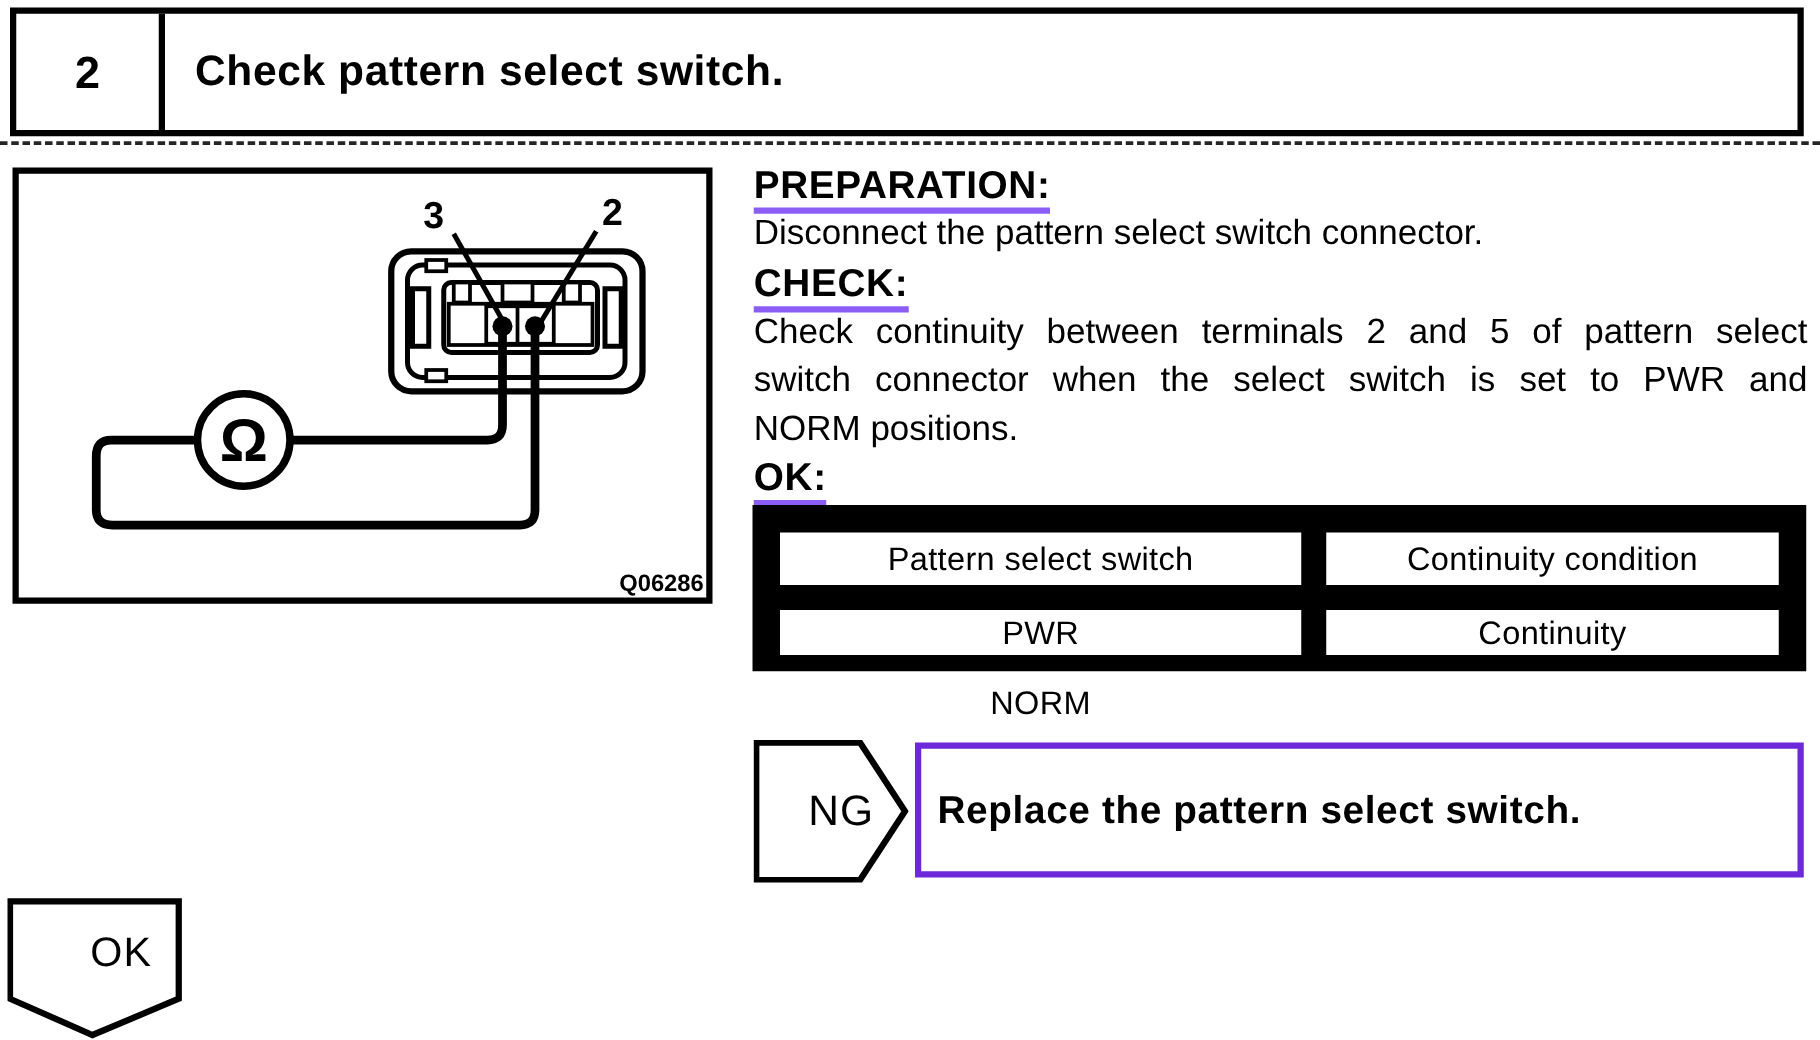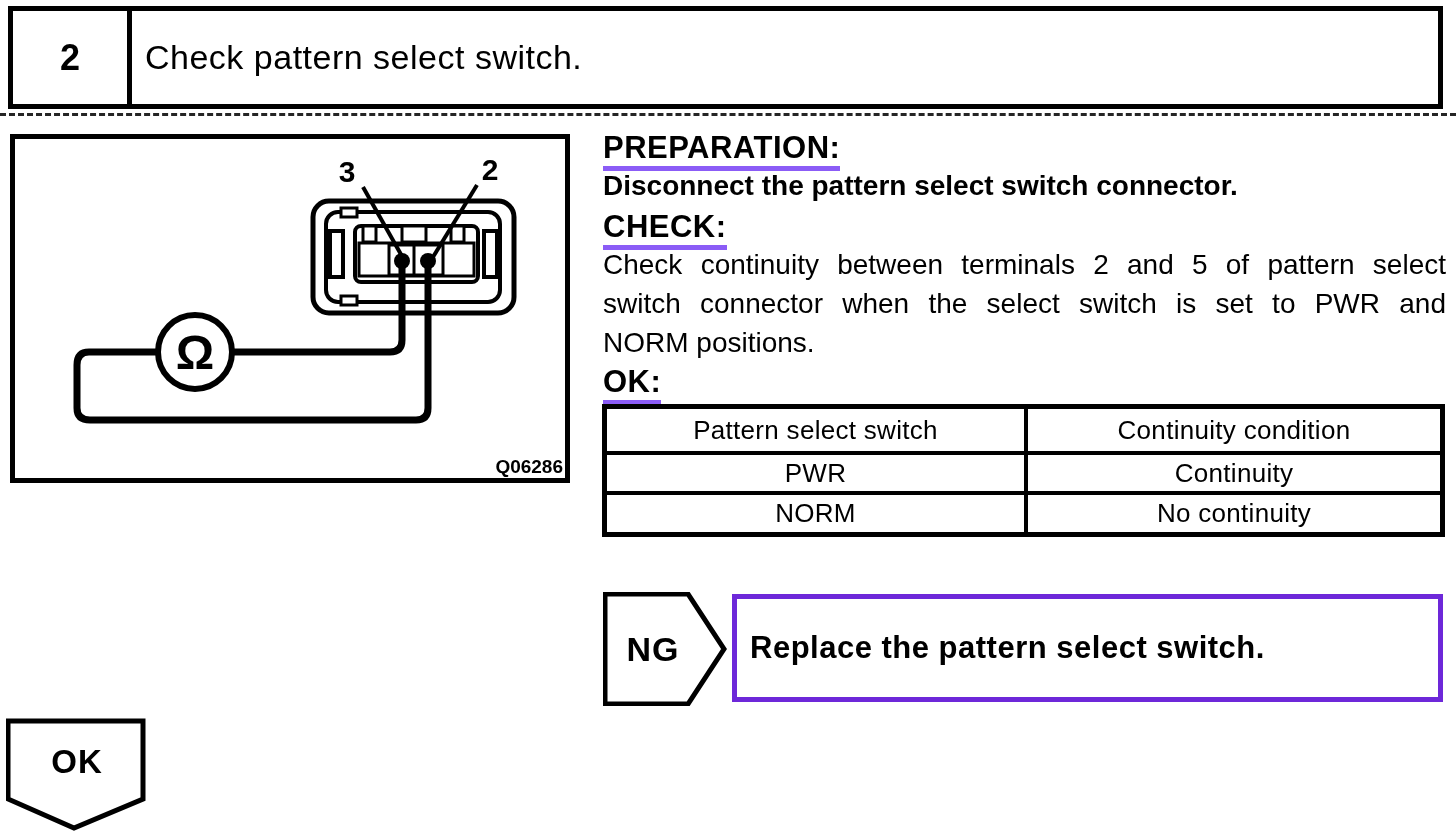--- a/index.html
+++ b/index.html
@@ -11,54 +11,54 @@
   
   .step-header{
     left:8px;top:6px;width:1435px;height:103px;
     border:5px solid #000;box-sizing:border-box;display:flex;align-items:stretch;background:#fff;
   }
   .step-num{
     width:114px;border-right:5px solid #000;display:flex;align-items:center;justify-content:center;
     font-size:36px;font-weight:bold;
   }
   .step-title{
-    flex:1;display:flex;align-items:center;padding-left:13px;
-    font-size:34px;font-weight:normal;letter-spacing:0.5px;
+    flex:1;display:flex;align-items:center;padding-left:24px;
+    font-size:34px;font-weight:bold;letter-spacing:0.5px;
   }
   .scan-line{left:0;top:113px;width:1456px;height:0;border-top:3px dashed #000;opacity:.85;}
   
   .figure-box{
     left:10px;top:134px;width:560px;height:349px;
     border:5px solid #000;box-sizing:border-box;background:#fff;
   }
   .figure-box svg{display:block;}
   svg text{font-family:"Liberation Sans",sans-serif;fill:#000;}
   
   .h-ul{
     font-size:31px;font-weight:bold;line-height:1;letter-spacing:0.5px;
     display:inline-block;border-bottom:5px solid #8b5cf6;padding-bottom:3px;
   }
-  .body-text{font-size:28px;line-height:1;white-space:nowrap;font-weight:bold;}
+  .body-text{font-size:28px;line-height:1;white-space:nowrap;}
   .check-lines{width:843px;font-size:28px;line-height:39px;}
   .jline{text-align:justify;text-align-last:justify;}
   
   .spec-table{
     left:602px;top:404px;width:843px;height:133px;background:#000;
     display:grid;grid-template-columns:417px 1fr;grid-template-rows:42px 36px 37px;
-    gap:4px;padding:5px;box-sizing:border-box;
+    gap:20px;padding:22px;box-sizing:border-box;
   }
   .spec-cell{
     background:#fff;display:flex;align-items:center;justify-content:center;
     font-size:26px;letter-spacing:0.3px;
   }
   .spec-cell.head{font-size:26px;}
   
   .ng-label,.ok-label{
     display:flex;align-items:center;justify-content:center;
-    font-weight:bold;pointer-events:none;
+    font-weight:normal;pointer-events:none;margin-left:20px;
   }
   .ng-label{left:603px;top:592px;width:100px;height:114px;font-size:34px;letter-spacing:1px;}
   .ng-box{
     left:732px;top:594px;width:711px;height:108px;border:5px solid #6d28d9;box-sizing:border-box;
     display:flex;align-items:center;padding-left:13px;background:#fff;
     font-size:31px;font-weight:bold;letter-spacing:0.5px;
   }
   .ok-label{left:6px;top:718px;width:142px;height:88px;font-size:33px;letter-spacing:1px;}
 </style>
 </head>
@@ -124,21 +124,20 @@
   <div class="abs" style="left:603px;top:366px;">
     <span class="h-ul">OK:</span>
   </div>
 
   <div class="abs spec-table">
     <div class="spec-cell head">Pattern select switch</div>
     <div class="spec-cell head">Continuity condition</div>
     <div class="spec-cell">PWR</div>
     <div class="spec-cell">Continuity</div>
     <div class="spec-cell">NORM</div>
-    <div class="spec-cell">No continuity</div>
   </div>
 
   <svg class="abs" style="left:603px;top:592px;" width="124" height="114" viewBox="0 0 124 114">
     <polygon points="2,2 85,2 121,57 85,112 2,112" fill="#fff" stroke="#000" stroke-width="5"></polygon>
   </svg>
   <div class="abs ng-label">NG</div>
   <div class="abs ng-box">Replace the pattern select switch.</div>
 
   <svg class="abs" style="left:6px;top:718px;" width="142" height="114" viewBox="0 0 142 114">
     <polygon points="2,3 137,3 137,81 68,110 2,81" fill="#fff" stroke="#000" stroke-width="5"></polygon>

